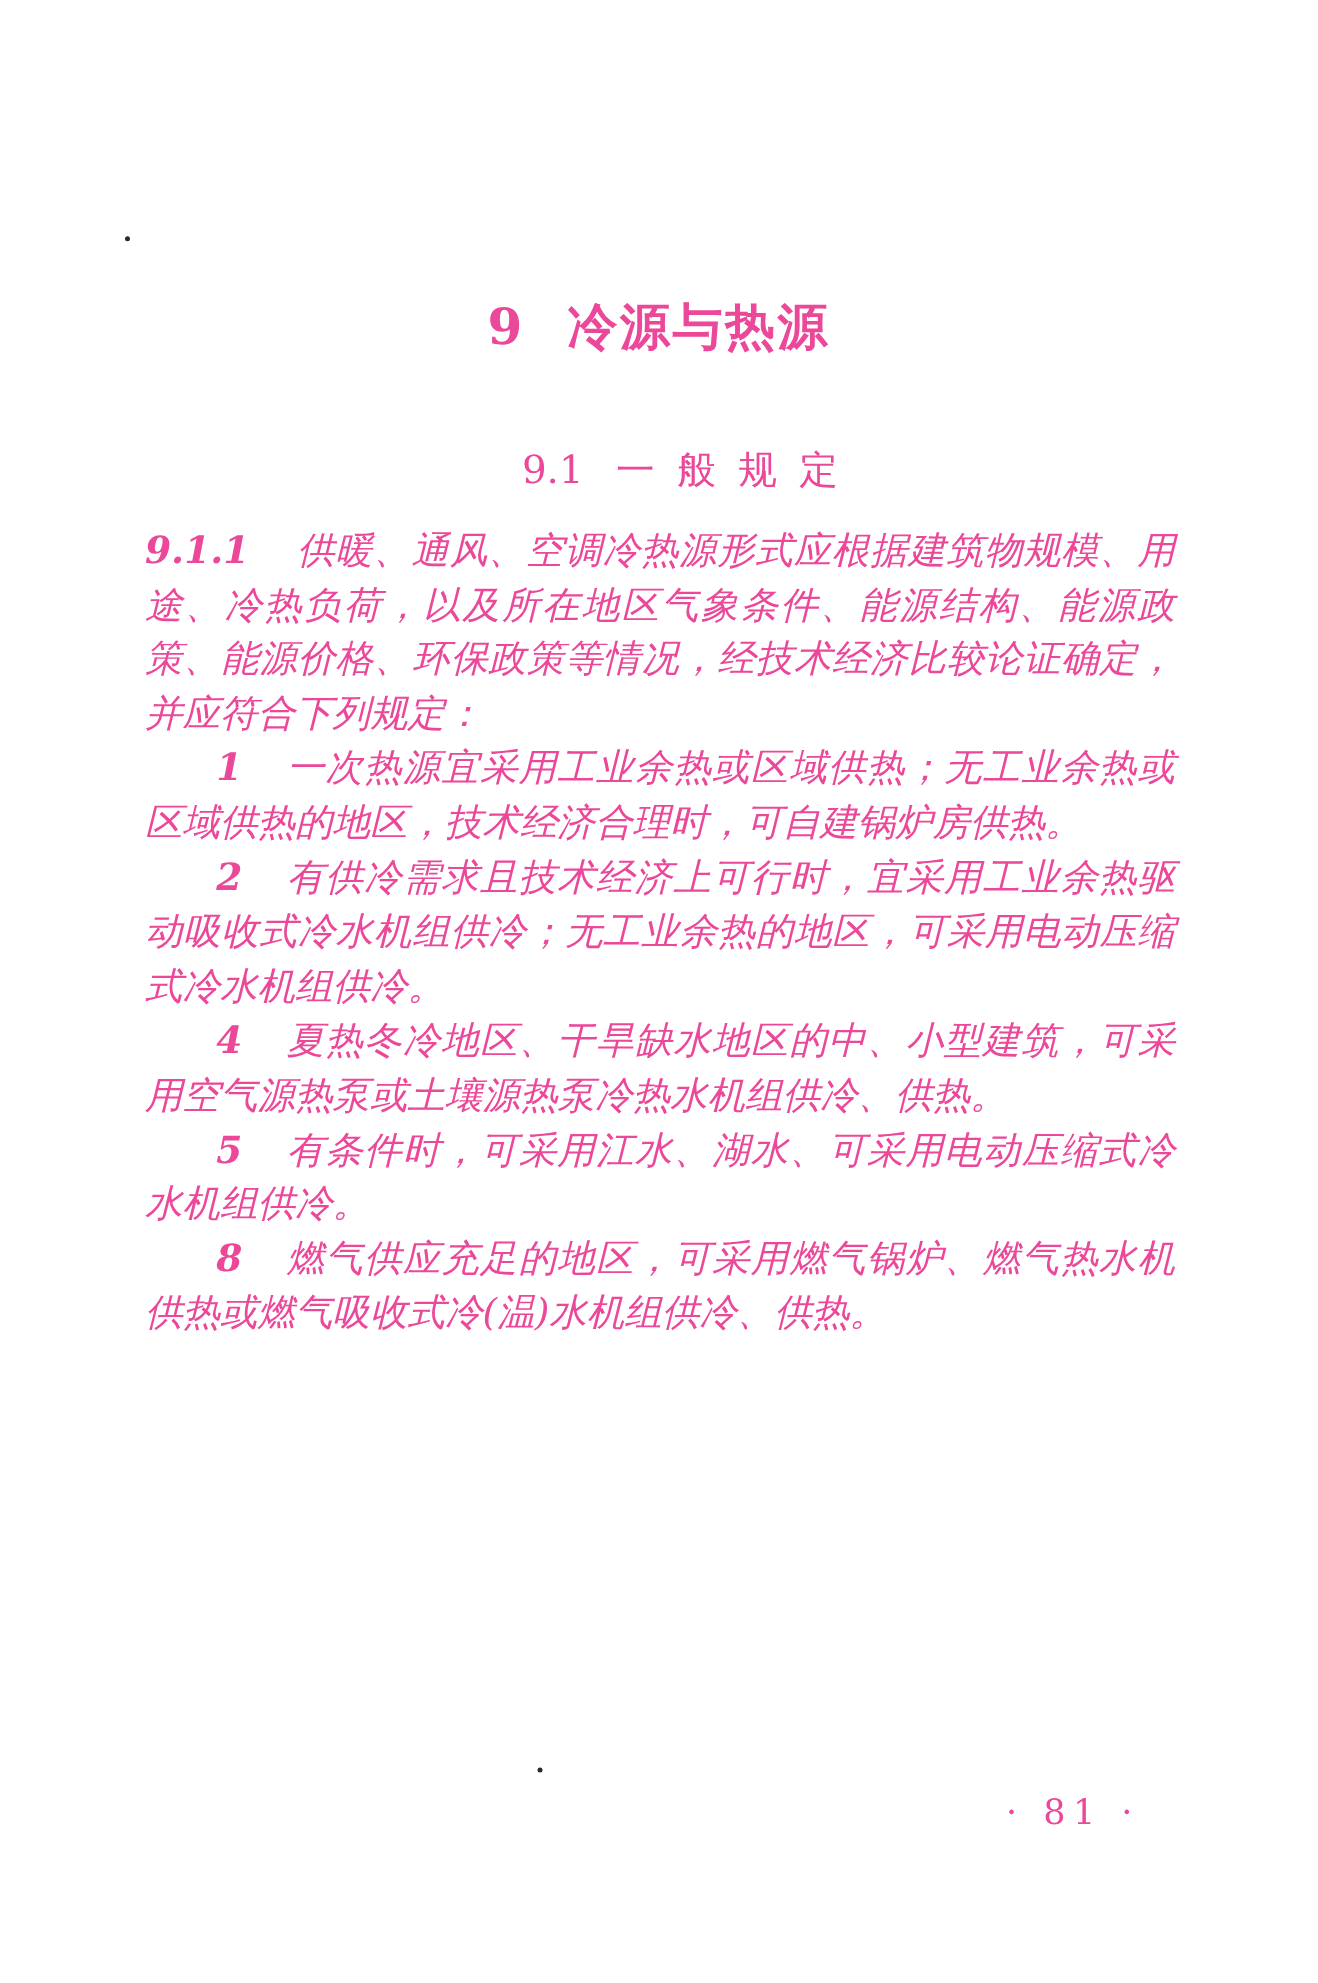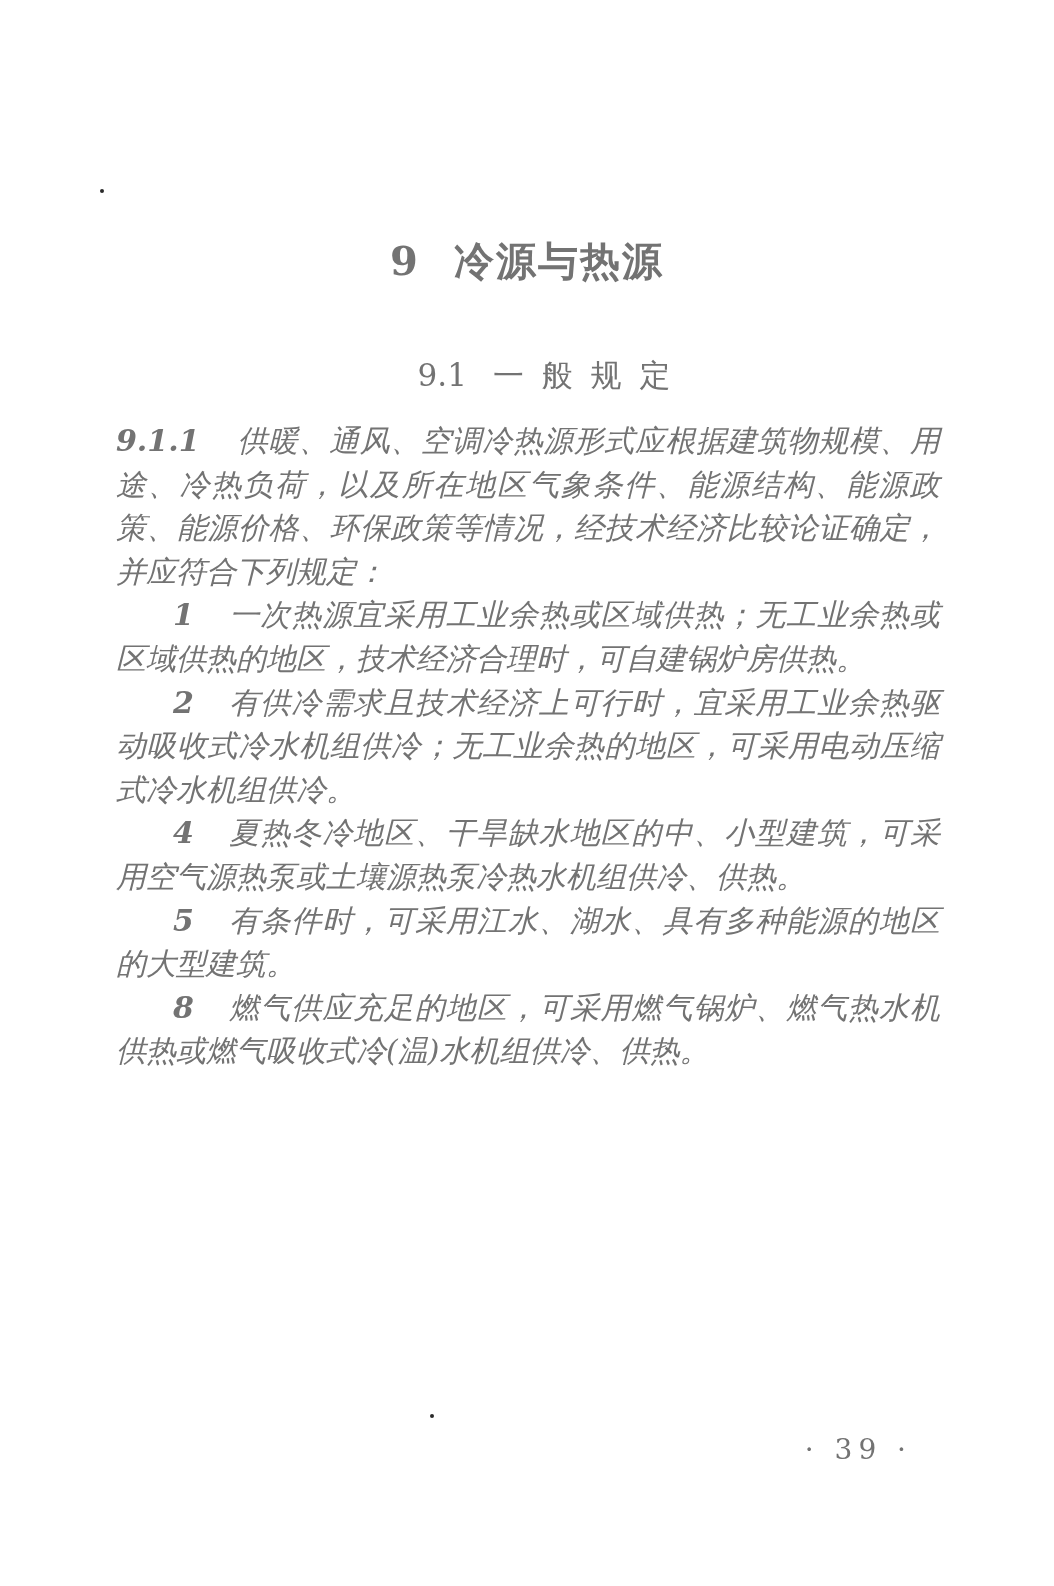--- a/index.html
+++ b/index.html
@@ -5,21 +5,21 @@
   html, body {
     margin: 0;
     padding: 0;
     background: #ffffff;
   }
   .page {
     position: relative;
     width: 1054px;
     height: 1586px;
     background: #ffffff;
-    color: #737373;
+    color: #ec4899;
     font-family: "DejaVu Serif", "Liberation Serif", serif;
     overflow: hidden;
   }
   .speck {
     position: absolute;
     background: #2a2a2a;
     border-radius: 50%;
   }
   .speck-1 { left: 100px; top: 189px; width: 4px; height: 4px; }
   .speck-2 { left: 430px; top: 1414px; width: 4px; height: 4px; }
@@ -94,24 +94,24 @@
 
     <p class="clause"><b class="clause-num">9.1.1</b><span class="gap-wide"></span><span>供暖、通风、空调冷热源形式应根据建筑物规模、用途、冷热负荷，以及所在地区气象条件、能源结构、能源政策、能源价格、环保政策等情况，经技术经济比较论证确定，并应符合下列规定：</span></p>
 
     <p class="item"><b class="item-num">1</b><span class="gap"></span><span>一次热源宜采用工业余热或区域供热；无工业余热或区域供热的地区，技术经济合理时，可自建锅炉房供热。</span></p>
 
     <p class="item"><b class="item-num">2</b><span class="gap"></span><span>有供冷需求且技术经济上可行时，宜采用工业余热驱动吸收式冷水机组供冷；无工业余热的地区，可采用电动压缩式冷水机组供冷。</span></p>
 
 
     <p class="item"><b class="item-num">4</b><span class="gap"></span><span>夏热冬冷地区、干旱缺水地区的中、小型建筑，可采用空气源热泵或土壤源热泵冷热水机组供冷、供热。</span></p>
 
-    <p class="item"><b class="item-num">5</b><span class="gap"></span><span>有条件时，可采用江水、湖水、具有多种能源的地区的大型建筑。</span></p>
+    <p class="item"><b class="item-num">5</b><span class="gap"></span><span>有条件时，可采用江水、湖水、可采用电动压缩式冷水机组供冷。</span></p>
 
 
 
     <p class="item"><b class="item-num">8</b><span class="gap"></span><span>燃气供应充足的地区，可采用燃气锅炉、燃气热水机供热或燃气吸收式冷(温)水机组供冷、供热。</span></p>
 
 
   </div>
 
-  <div class="page-number">· 39 ·</div>
+  <div class="page-number">· 81 ·</div>
 
 </div>
 
 </body></html>

